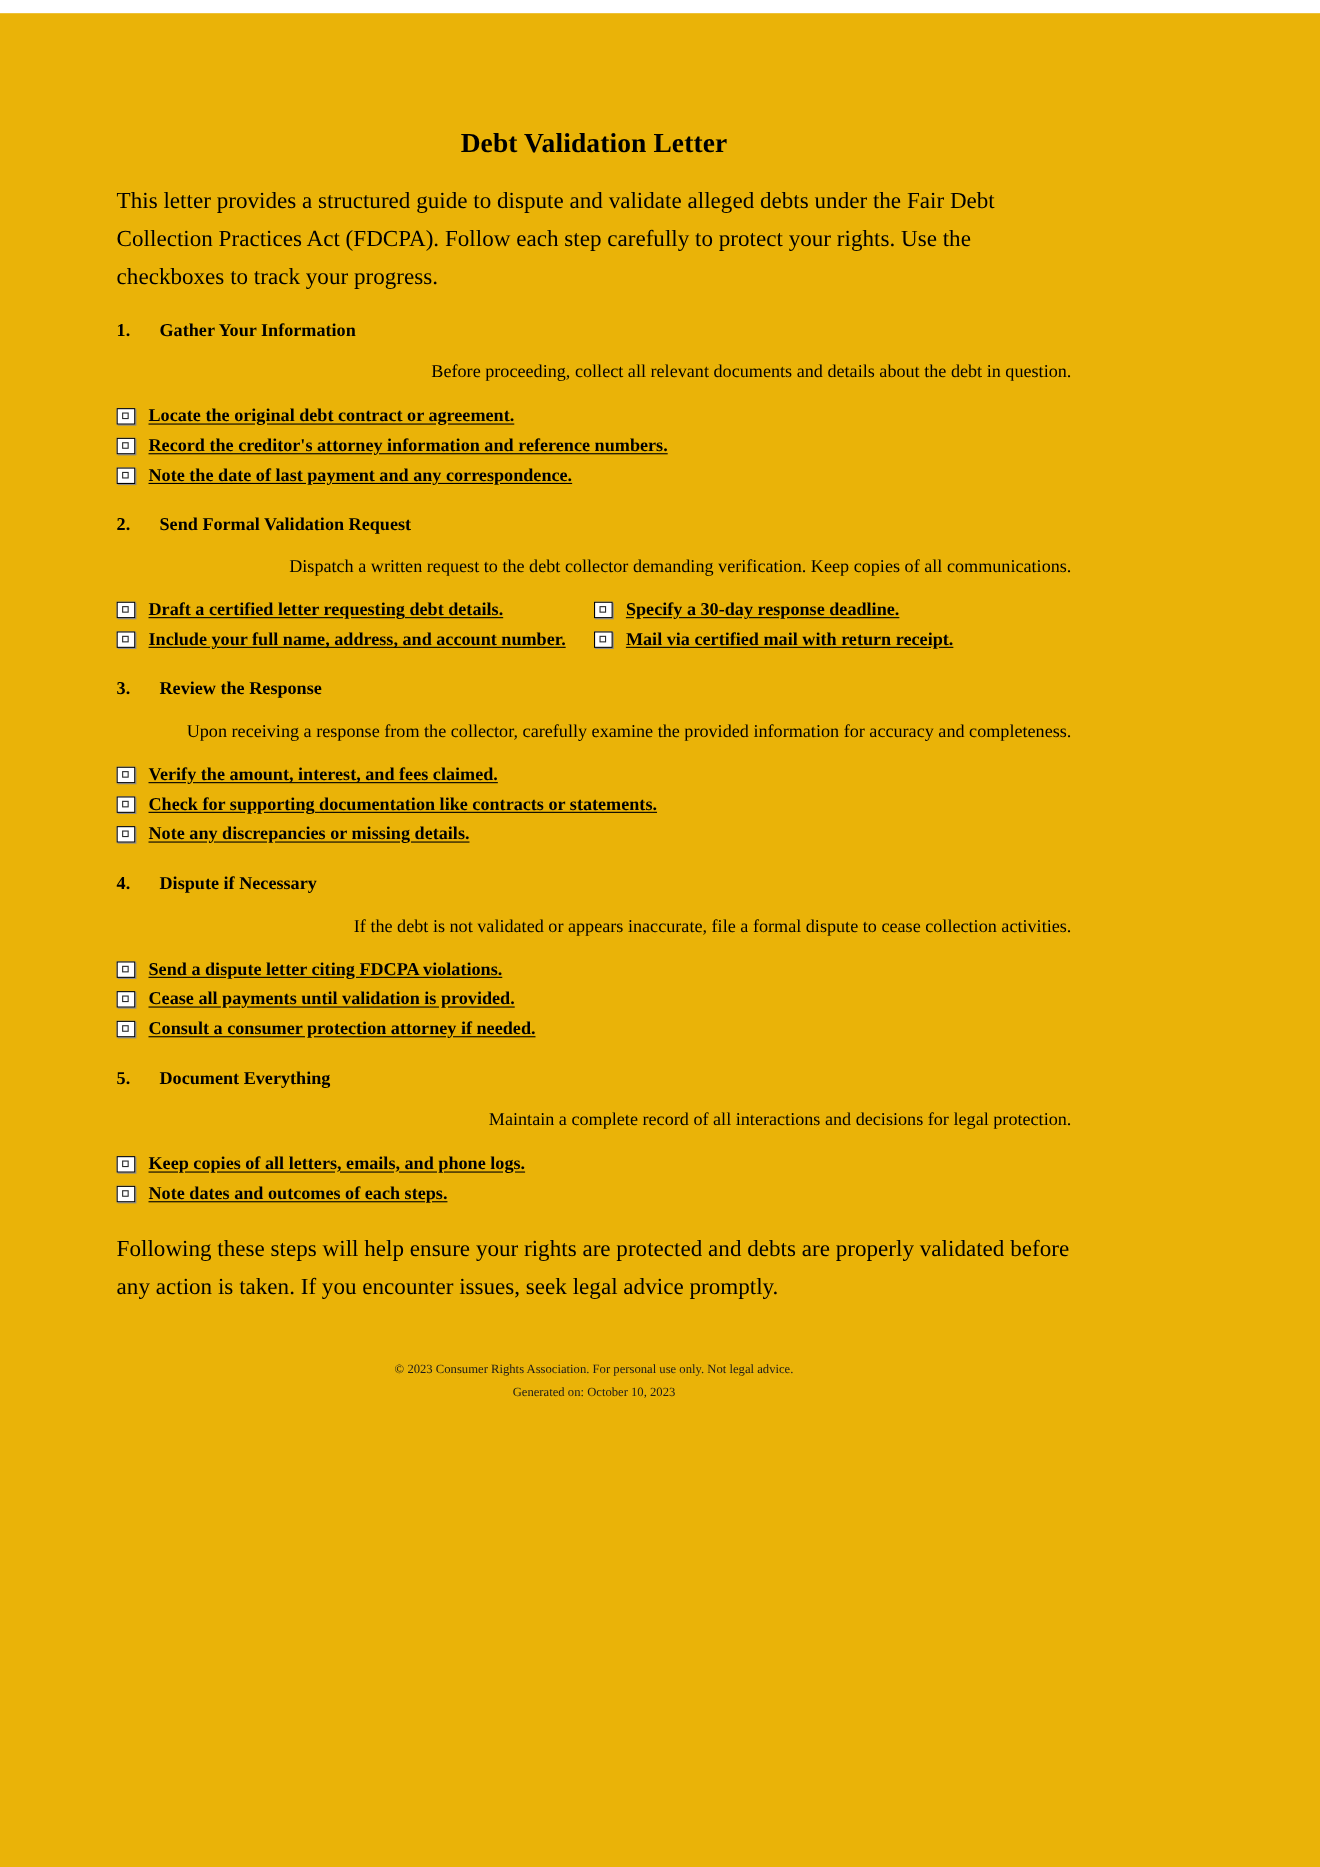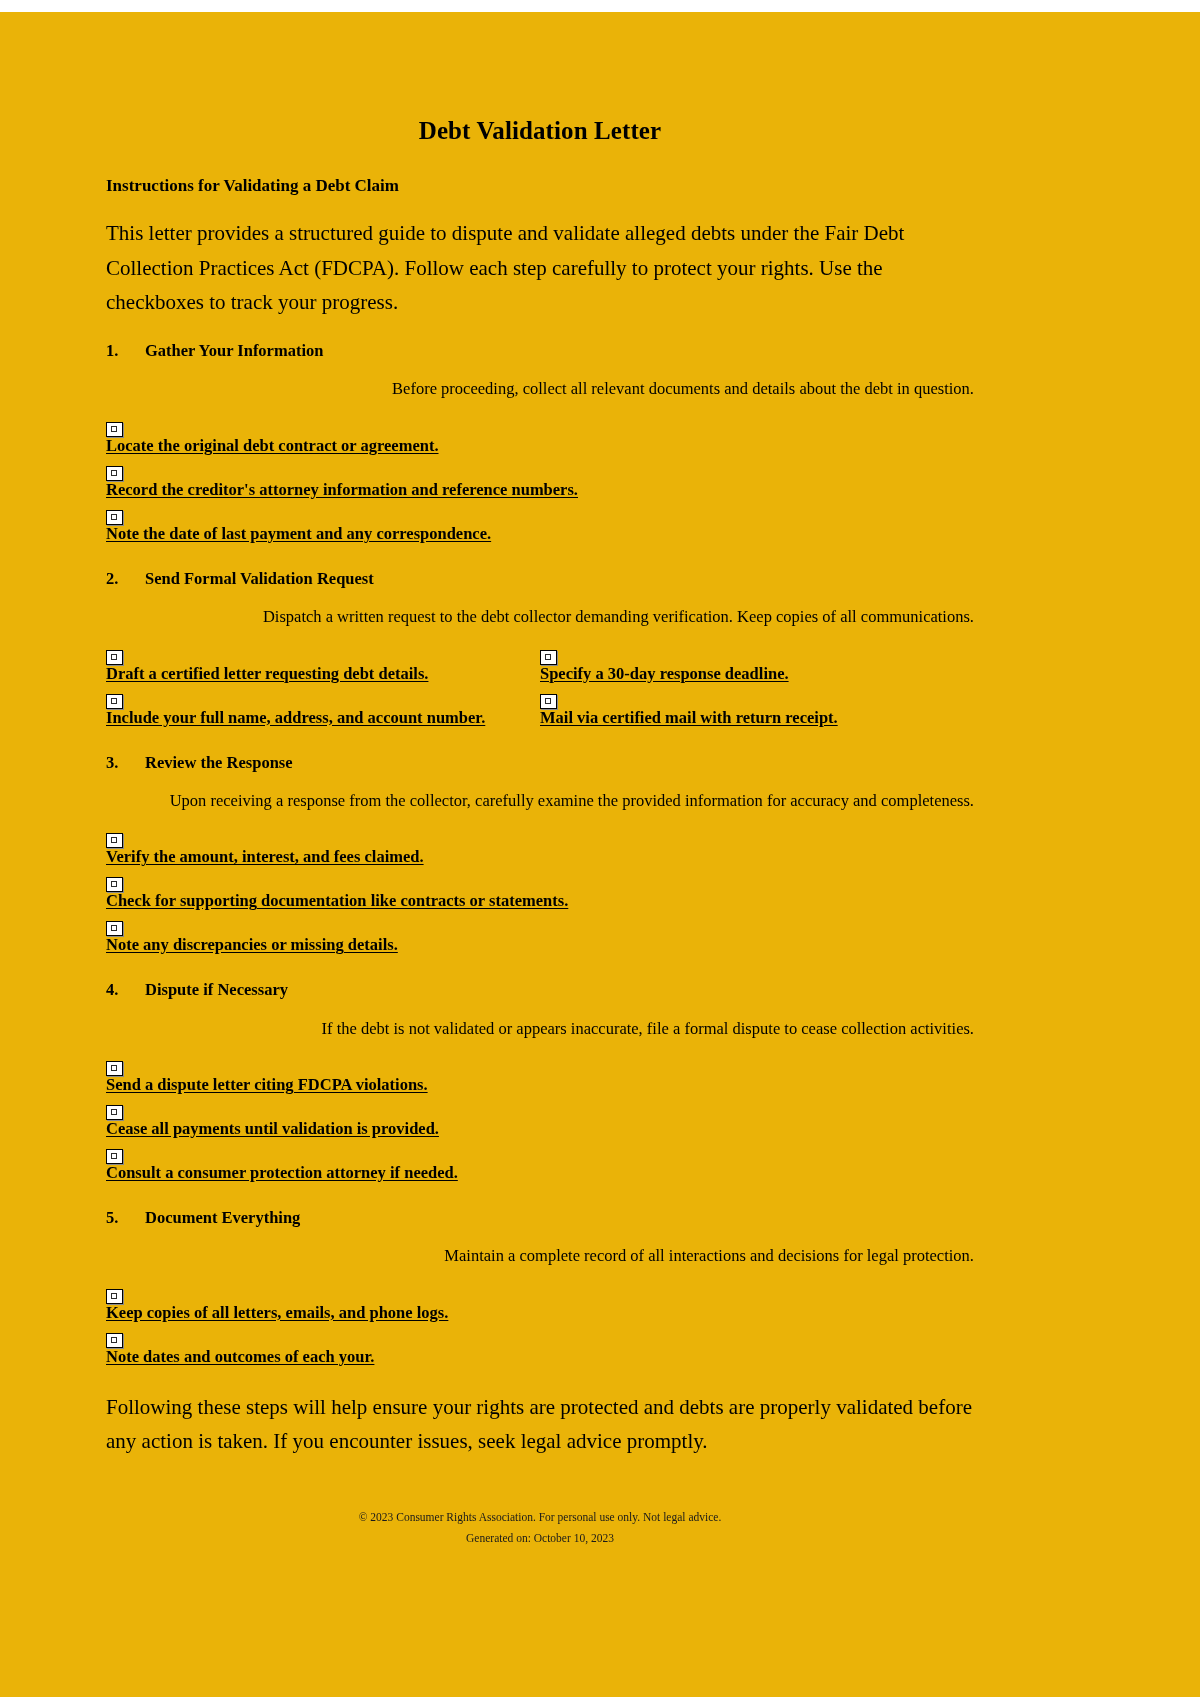--- a/index.html
+++ b/index.html
@@ -89,21 +89,20 @@
   }
   .checklist.cols-1 .check-item { width: 100%; }
   .checklist.cols-2 .check-item { width: 50%; }
 
   .check-item {
     display: flex;
     align-items: flex-start;
     box-sizing: border-box;
     padding: 4px 0 4px 0;
     line-height: 1;
-    flex-direction: column;
   }
 
   .checkbox {
     position: relative;
     flex: 0 0 auto;
     width: 17px;
     height: 15px;
     margin-top: 2px;
     margin-right: 12px;
     border: 1px solid #000000;
@@ -145,21 +144,20 @@
   }
 </style>
 </head>
 <body>
 
 <div class="page">
   <div class="content">
 
     <h1 class="doc-title">Debt Validation Letter</h1>
 
-    <h2 class="doc-subtitle">Instructions for Validating a Debt Claim</h2>
 
     <p class="body-para intro-para">This letter provides a structured guide to dispute and validate alleged debts under the Fair Debt Collection Practices Act (FDCPA). Follow each step carefully to protect your rights. Use the checkboxes to track your progress.</p>
 
     <div id="sections-host">
         <div class="section">
           <div class="section-heading">
             <span class="section-num">1.</span>
             <span class="section-name">Gather Your Information</span>
           </div>
           <p class="section-desc">Before proceeding, collect all relevant documents and details about the debt in question.</p>
@@ -251,21 +249,21 @@
             <span class="section-name">Document Everything</span>
           </div>
           <p class="section-desc">Maintain a complete record of all interactions and decisions for legal protection.</p>
           <div class="checklist cols-1">
             <div class="check-item">
               <span class="checkbox"></span>
               <span class="check-label">Keep copies of all letters, emails, and phone logs.</span>
             </div>
             <div class="check-item">
               <span class="checkbox"></span>
-              <span class="check-label">Note dates and outcomes of each your.</span>
+              <span class="check-label">Note dates and outcomes of each steps.</span>
             </div>
           </div>
         </div>
       </div>
 
     <p class="body-para closing-para">Following these steps will help ensure your rights are protected and debts are properly validated before any action is taken. If you encounter issues, seek legal advice promptly.</p>
 
     <div class="footer">
       <p class="footer-line">© 2023 Consumer Rights Association. For personal use only. Not legal advice.</p>
       <p class="footer-line">Generated on: October 10, 2023</p>

